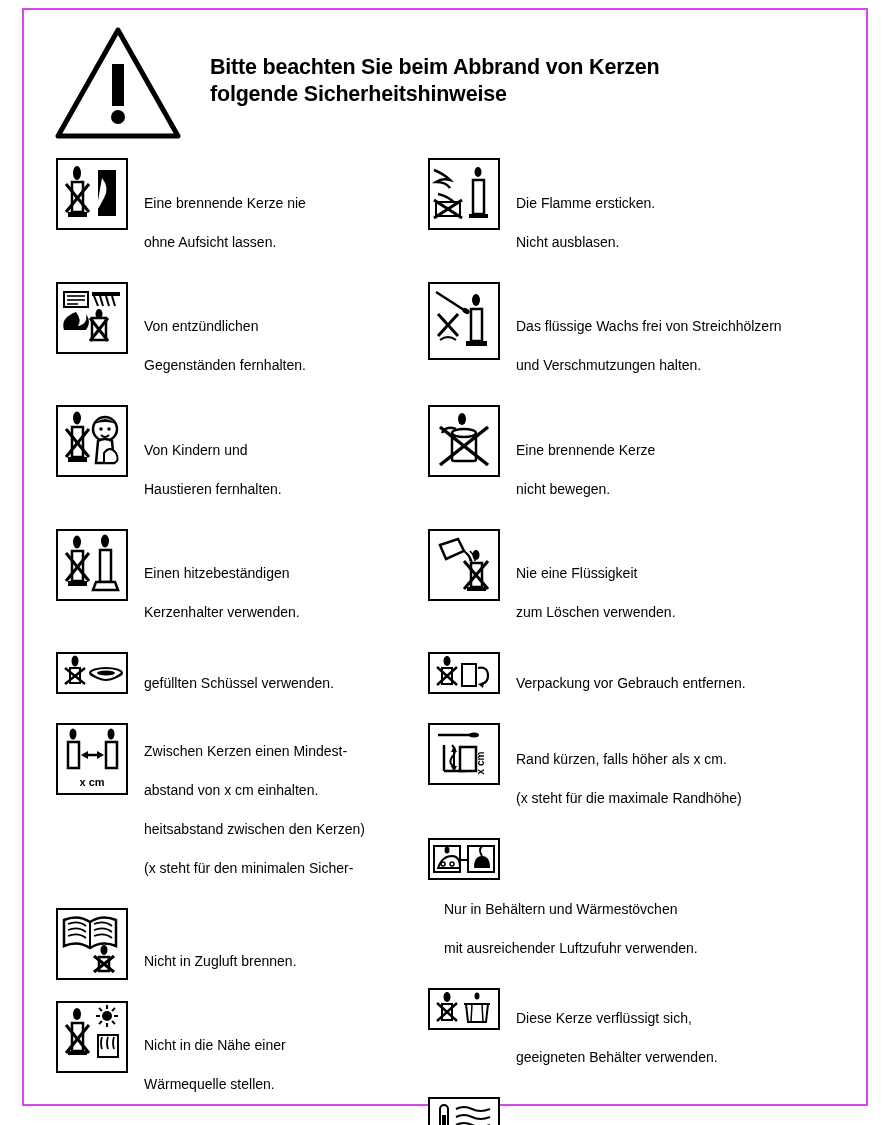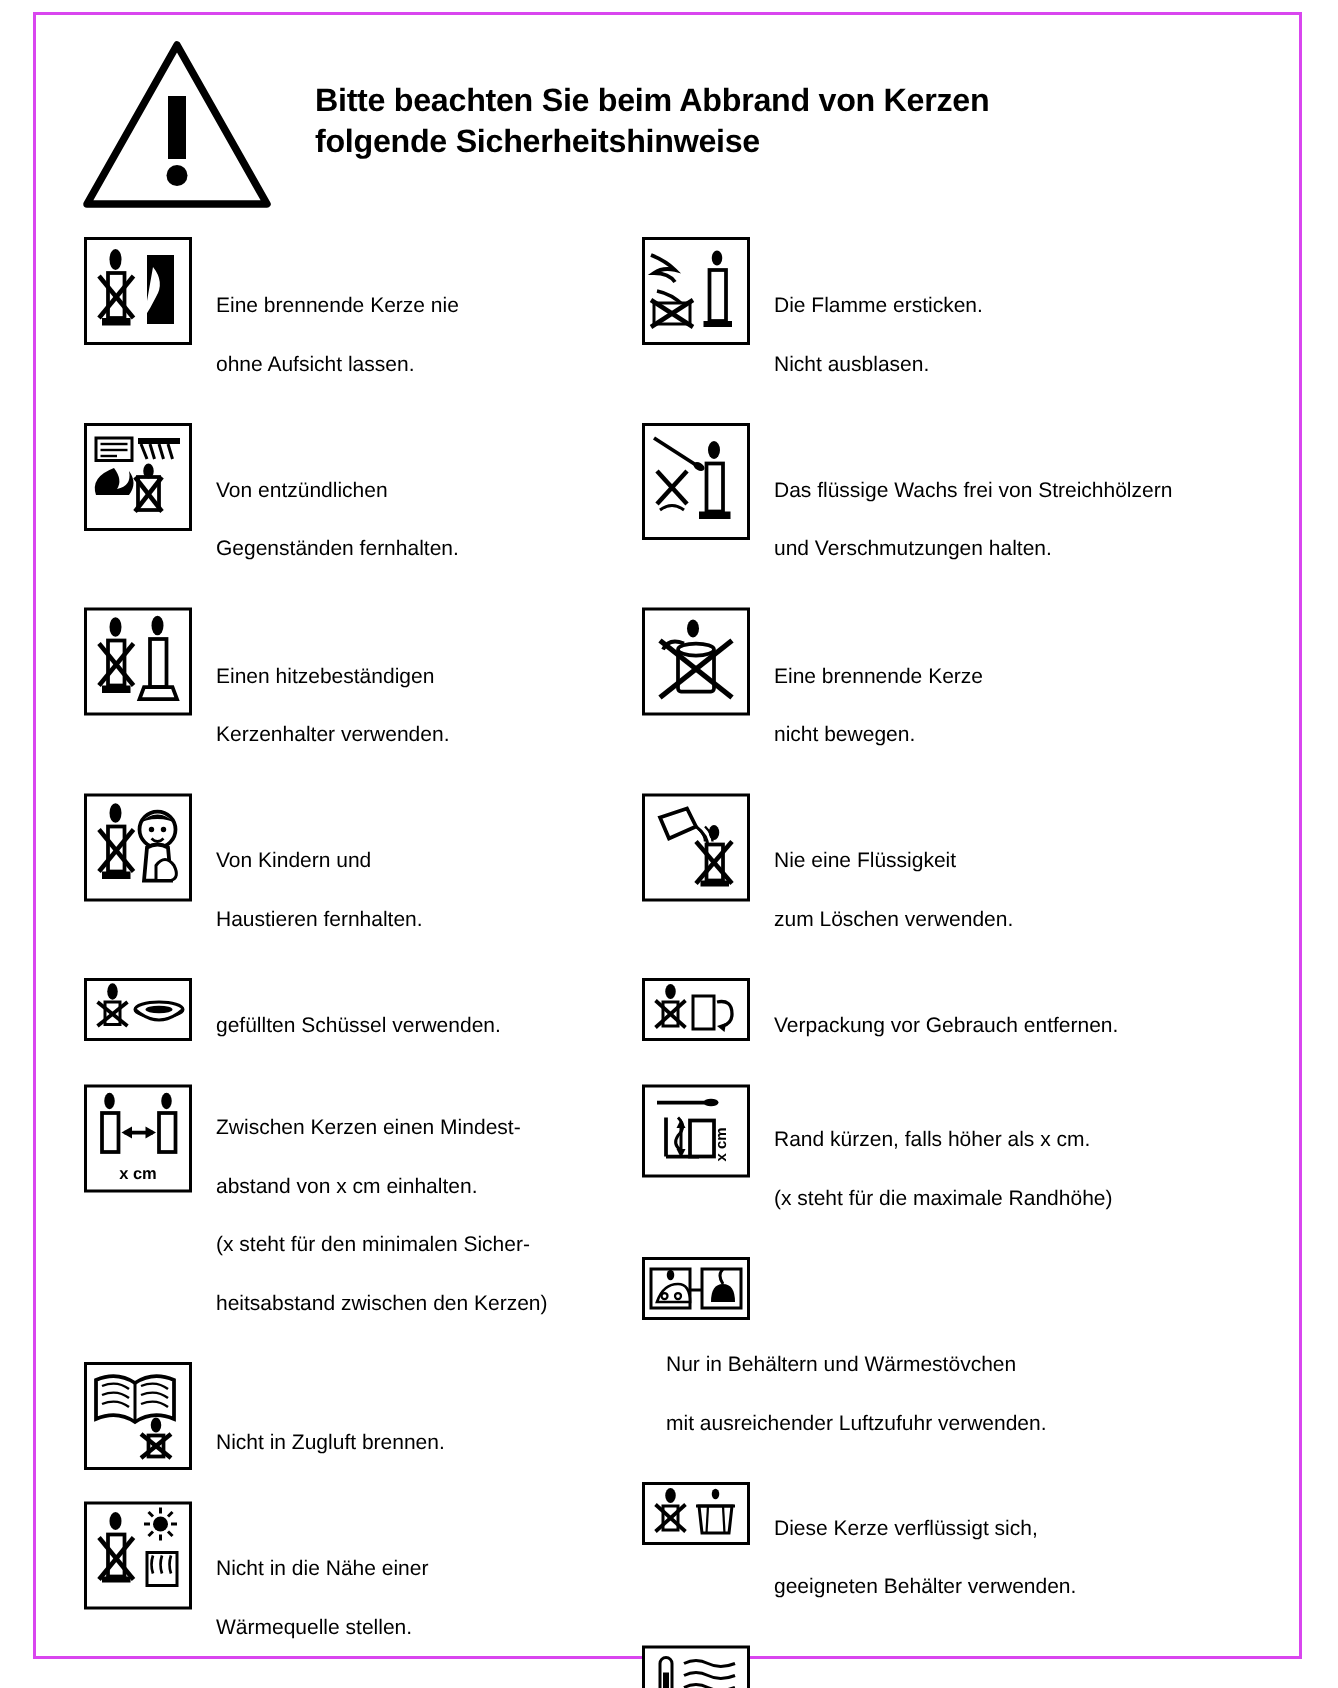--- a/index.html
+++ b/index.html
@@ -134,39 +134,20 @@
           <path d="M18 28 q6 8 2 14 q10 -2 8 -12 q6 8 0 16 l-22 0 q-4 -12 12 -18z" fill="#000"></path>
           <rect x="34" y="34" width="14" height="22" fill="#fff" stroke="#000" stroke-width="2.5"></rect>
           <ellipse cx="41" cy="30" rx="3.5" ry="5" fill="#000"></ellipse>
           <line x1="32" y1="34" x2="50" y2="57" stroke="#000" stroke-width="3"></line>
           <line x1="50" y1="34" x2="32" y2="57" stroke="#000" stroke-width="3"></line>
         </svg>
       </div>
       <div class="row-text" style="padding-top:16px;">
         <span class="ln">Von entzündlichen</span>
         <span class="ln">Gegenständen fernhalten.</span>
-      </div>
-    </div>
-
-    <div class="row" style="margin-bottom:10px;">
-      <div class="icon-box" style="width:72px;height:72px;">
-        <svg width="68" height="68" viewBox="0 0 68 68">
-          <ellipse cx="19" cy="11" rx="4" ry="6.5" fill="#000"></ellipse>
-          <rect x="14" y="20" width="11" height="30" fill="#fff" stroke="#000" stroke-width="2.5"></rect>
-          <rect x="10" y="50" width="19" height="5" fill="#000"></rect>
-          <line x1="8" y1="22" x2="31" y2="50" stroke="#000" stroke-width="3"></line>
-          <line x1="31" y1="22" x2="8" y2="50" stroke="#000" stroke-width="3"></line>
-          <ellipse cx="47" cy="10" rx="4" ry="6.5" fill="#000"></ellipse>
-          <rect x="42" y="19" width="11" height="32" fill="#fff" stroke="#000" stroke-width="2.5"></rect>
-          <path d="M38 51 h19 l3 8 h-25z" fill="#fff" stroke="#000" stroke-width="2.5"></path>
-        </svg>
-      </div>
-      <div class="row-text" style="padding-top:16px;">
-        <span class="ln">Einen hitzebeständigen</span>
-        <span class="ln">Kerzenhalter verwenden.</span>
       </div>
     </div>
 
     <div class="row" style="margin-bottom:10px;">
       <div class="icon-box" style="width:72px;height:72px;">
         <svg width="68" height="68" viewBox="0 0 68 68">
           <ellipse cx="19" cy="11" rx="4" ry="6.5" fill="#000"></ellipse>
           <rect x="14" y="20" width="11" height="30" fill="#fff" stroke="#000" stroke-width="2.5"></rect>
           <rect x="10" y="50" width="19" height="5" fill="#000"></rect>
           <circle cx="47" cy="22" r="12" fill="#fff" stroke="#000" stroke-width="2.5"></circle>
@@ -180,20 +161,39 @@
           <line x1="31" y1="22" x2="8" y2="50" stroke="#000" stroke-width="3"></line>
         </svg>
       </div>
       <div class="row-text" style="padding-top:16px;">
         <span class="ln">Von Kindern und</span>
         <span class="ln">Haustieren fernhalten.</span>
       </div>
     </div>
 
     <div class="row" style="margin-bottom:10px;">
+      <div class="icon-box" style="width:72px;height:72px;">
+        <svg width="68" height="68" viewBox="0 0 68 68">
+          <ellipse cx="19" cy="11" rx="4" ry="6.5" fill="#000"></ellipse>
+          <rect x="14" y="20" width="11" height="30" fill="#fff" stroke="#000" stroke-width="2.5"></rect>
+          <rect x="10" y="50" width="19" height="5" fill="#000"></rect>
+          <line x1="8" y1="22" x2="31" y2="50" stroke="#000" stroke-width="3"></line>
+          <line x1="31" y1="22" x2="8" y2="50" stroke="#000" stroke-width="3"></line>
+          <ellipse cx="47" cy="10" rx="4" ry="6.5" fill="#000"></ellipse>
+          <rect x="42" y="19" width="11" height="32" fill="#fff" stroke="#000" stroke-width="2.5"></rect>
+          <path d="M38 51 h19 l3 8 h-25z" fill="#fff" stroke="#000" stroke-width="2.5"></path>
+        </svg>
+      </div>
+      <div class="row-text" style="padding-top:16px;">
+        <span class="ln">Einen hitzebeständigen</span>
+        <span class="ln">Kerzenhalter verwenden.</span>
+      </div>
+    </div>
+
+    <div class="row" style="margin-bottom:10px;">
       <div class="icon-box" style="width:72px;height:42px;">
         <svg width="68" height="38" viewBox="0 0 68 38">
           <ellipse cx="17" cy="7" rx="3.5" ry="5.5" fill="#000"></ellipse>
           <rect x="12" y="14" width="10" height="15" fill="#fff" stroke="#000" stroke-width="2"></rect>
           <line x1="7" y1="14" x2="27" y2="30" stroke="#000" stroke-width="2.5"></line>
           <line x1="27" y1="14" x2="7" y2="30" stroke="#000" stroke-width="2.5"></line>
           <ellipse cx="48" cy="19" rx="16" ry="5" fill="#fff" stroke="#000" stroke-width="2"></ellipse>
           <path d="M32 19 q16 14 32 0" fill="#fff" stroke="#000" stroke-width="2"></path>
           <ellipse cx="48" cy="19" rx="9" ry="2.5" fill="#000"></ellipse>
         </svg>
@@ -212,22 +212,22 @@
           <rect x="48" y="17" width="11" height="26" fill="#fff" stroke="#000" stroke-width="2.5"></rect>
           <line x1="25" y1="30" x2="44" y2="30" stroke="#000" stroke-width="2.5"></line>
           <polygon points="23,30 30,26 30,34" fill="#000"></polygon>
           <polygon points="46,30 39,26 39,34" fill="#000"></polygon>
           <text x="34" y="61" font-family="Liberation Sans, sans-serif" font-size="11" font-weight="bold" text-anchor="middle" fill="#000">x cm</text>
         </svg>
       </div>
       <div class="row-text" style="padding-top:0px;">
         <span class="ln">Zwischen Kerzen einen Mindest-</span>
         <span class="ln">abstand von x cm einhalten.</span>
+        <span class="ln">heitsabstand zwischen den Kerzen)</span>
         <span class="ln">(x steht für den minimalen Sicher-</span>
-        <span class="ln">heitsabstand zwischen den Kerzen)</span>
       </div>
     </div>
 
     <div class="row" style="margin-bottom:10px;">
       <div class="icon-box" style="width:72px;height:72px;">
         <svg width="68" height="68" viewBox="0 0 68 68">
           <path d="M6 10 q14 -6 26 2 q12 -8 26 -2 l0 26 q-14 -6 -26 2 q-12 -8 -26 -2z" fill="#fff" stroke="#000" stroke-width="2.5"></path>
           <line x1="32" y1="12" x2="32" y2="38" stroke="#000" stroke-width="2"></line>
           <path d="M10 14 q10 -4 18 2 M10 20 q10 -4 18 2 M10 26 q10 -4 18 2" stroke="#000" stroke-width="1.6" fill="none"></path>
           <path d="M36 14 q10 -4 18 2 M36 20 q10 -4 18 2 M36 26 q10 -4 18 2" stroke="#000" stroke-width="1.6" fill="none"></path>

